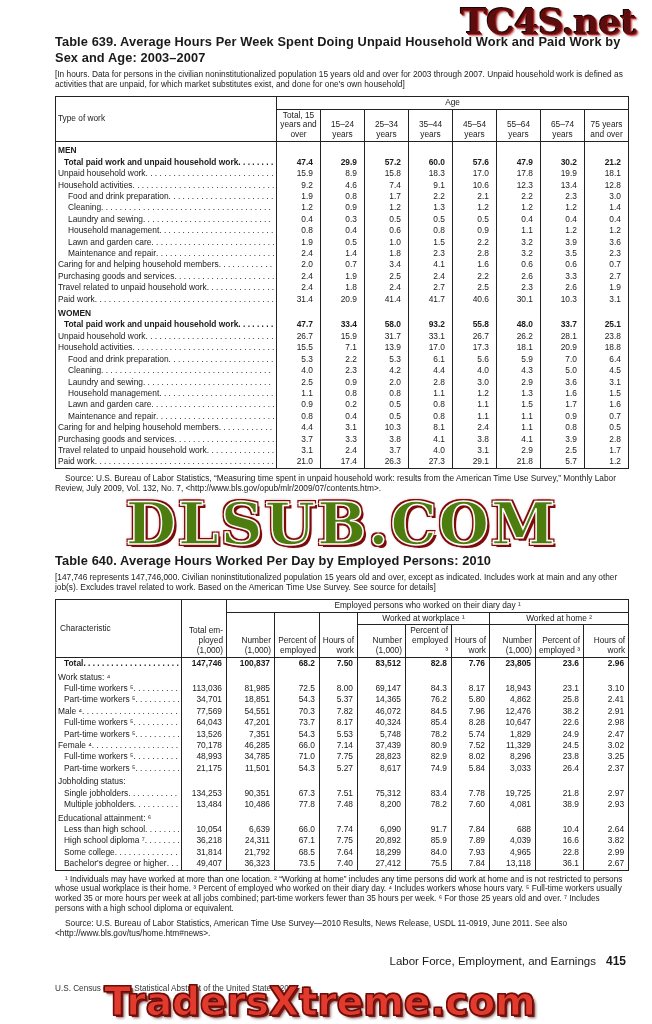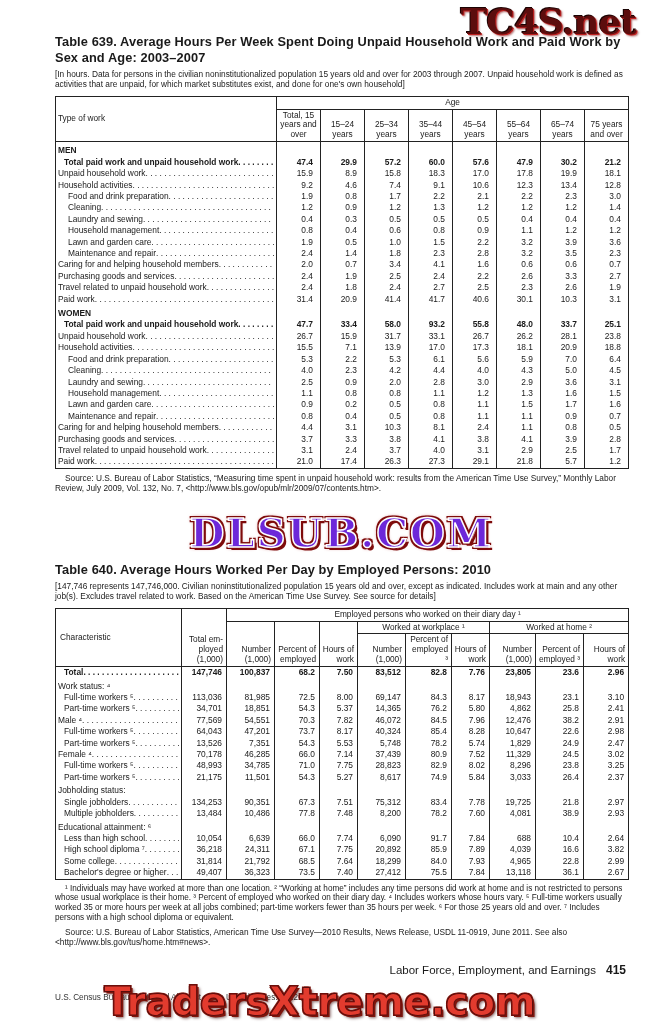--- a/index.html
+++ b/index.html
@@ -53,23 +53,23 @@
   .census-line { font-size:8.2px; margin-top:16px; color:#333; }
 
   .wm { font-weight:bold; }
   .wm-top {
     position:absolute; top:0; right:16px;
     font-family:"DejaVu Serif","Liberation Serif",serif;
     font-size:36px; letter-spacing:-1px; color:#5c0d0d;
     text-shadow:1px 1px 0 #c02020, -1px -1px 0 #1a0303, 2px 2px 2px rgba(120,0,0,.55);
   }
   .wm-mid {
-    text-align:center; margin:17px 0 4px 0;
+    text-align:center; margin:8px 0 4px 0;
     font-family:"DejaVu Serif","Liberation Serif",serif;
-    font-size:40px; line-height:46px; letter-spacing:2px; color:#6d28d9;
+    font-size:58px; line-height:46px; letter-spacing:2px; color:#4d7c0f;
     -webkit-text-stroke:1.5px #ffffff;
     text-shadow:3px 3px 0 #7e0b0b, -2px -2px 0 #7e0b0b, 2px -2px 0 #7e0b0b, -2px 2px 0 #7e0b0b, 0 0 4px #a01010;
   }
   .wm-bottom {
     position:absolute; bottom:1px; left:0; right:12px; text-align:center;
     font-family:"DejaVu Sans","Liberation Sans",sans-serif;
     font-size:39px; line-height:42px; color:#e23b2e; letter-spacing:0;
     -webkit-text-stroke:1px #5a0b0b;
     text-shadow:2px 2px 0 #7e150c, -1px -1px 0 #7e150c, 1px -1px 0 #7e150c, -1px 1px 0 #7e150c, 3px 3px 3px rgba(60,5,5,.6);
   }

